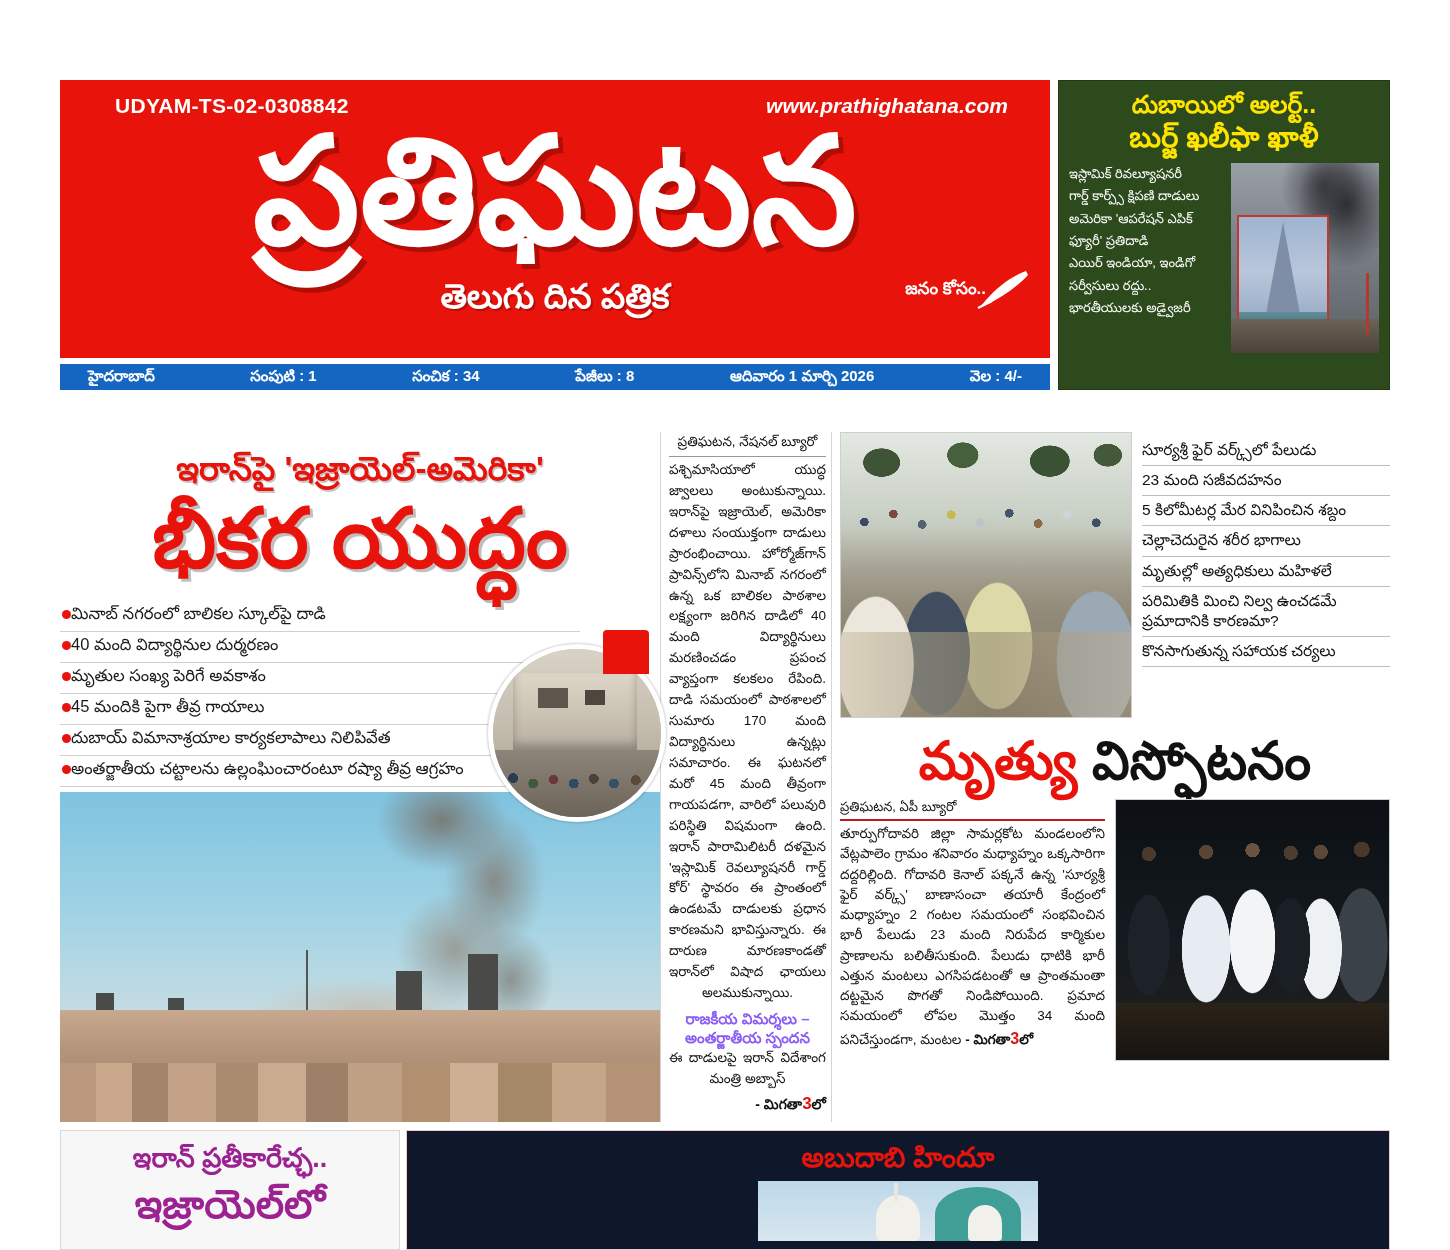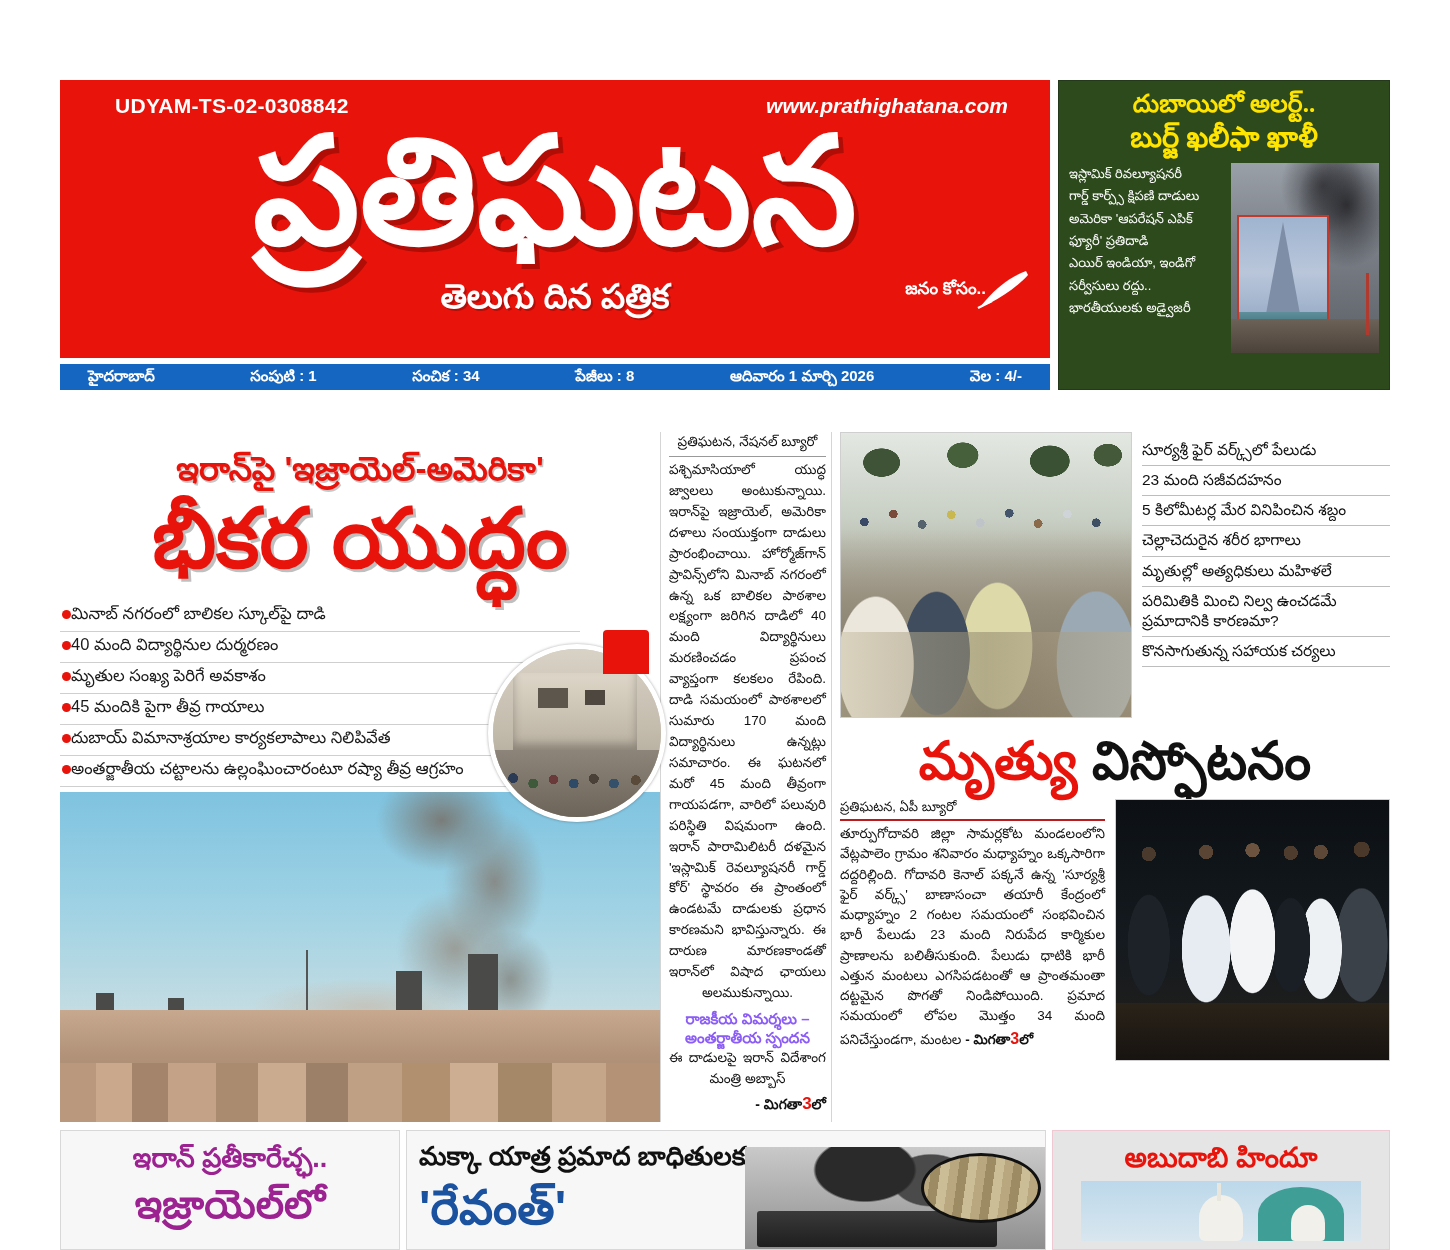--- a/index.html
+++ b/index.html
@@ -132,21 +132,20 @@
     padding: 8px 10px 0 10px;
   }
 
   .green-head {
     color: #ffe400;
     font-size: 25px;
     font-weight: bold;
     line-height: 1.22;
     text-align: center;
     white-space: nowrap;
-    font-family: Liberation Serif, serif;
   }
   .green-head .l2 { font-size: 29px; }
 
   .green-body {
     margin-top: 8px;
     display: flex;
     gap: 6px;
   }
 
   .green-bullets {
@@ -586,21 +585,21 @@
     width: 120px; height: 70px;
     border-radius: 50%;
     border: 3px solid #111;
     overflow: hidden;
     background:
       repeating-linear-gradient(98deg, #b9a77f 0 9px, #9d8b63 9px 18px, #cbbd95 18px 27px);
   }
 
   .b3 {
     flex: 1;
-    background: #e5e5e5;
+    background: #0f172a;
     border: 1px solid #f0c8d2;
     text-align: center;
     padding-top: 10px;
     overflow: hidden;
   }
   .b3 .l1 { color: #e8140c; font-size: 28px; font-weight: bold; white-space: nowrap; line-height: 1.2; }
   .temple-photo {
     margin: 6px auto 0 auto;
     width: 280px; height: 60px;
     position: relative;
@@ -805,29 +804,20 @@
     </div>
   </div>
 
   <div class="bottom">
 
     <div class="b1">
       <div class="l1">ఇరాన్ ప్రతీకారేచ్ఛ..</div>
       <div class="l2">ఇజ్రాయెల్‌లో</div>
     </div>
 
-    <div class="b2">
-      <div class="l1">మక్కా యాత్ర ప్రమాద బాధితులకు</div>
-      <div class="l2">'రేవంత్'</div>
-      <div class="bus-photo">
-        <div class="bus-smoke"></div>
-        <div class="bus-body"></div>
-        <div class="money-oval"></div>
-      </div>
-    </div>
 
     <div class="b3">
       <div class="l1">అబుదాబి హిందూ</div>
       <div class="temple-photo">
         <div class="t-green"></div>
         <div class="t-dome"></div>
         <div class="t-spire"></div>
         <div class="t-dome2"></div>
       </div>
     </div>

